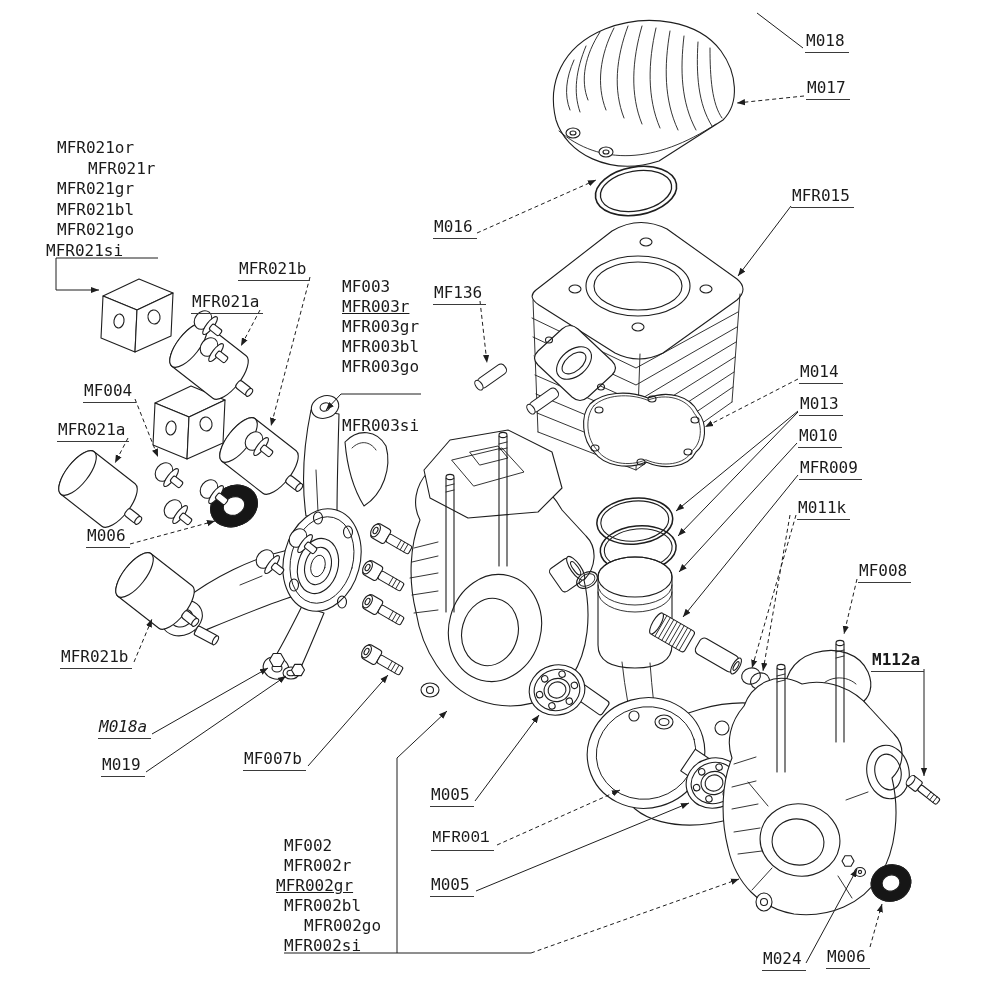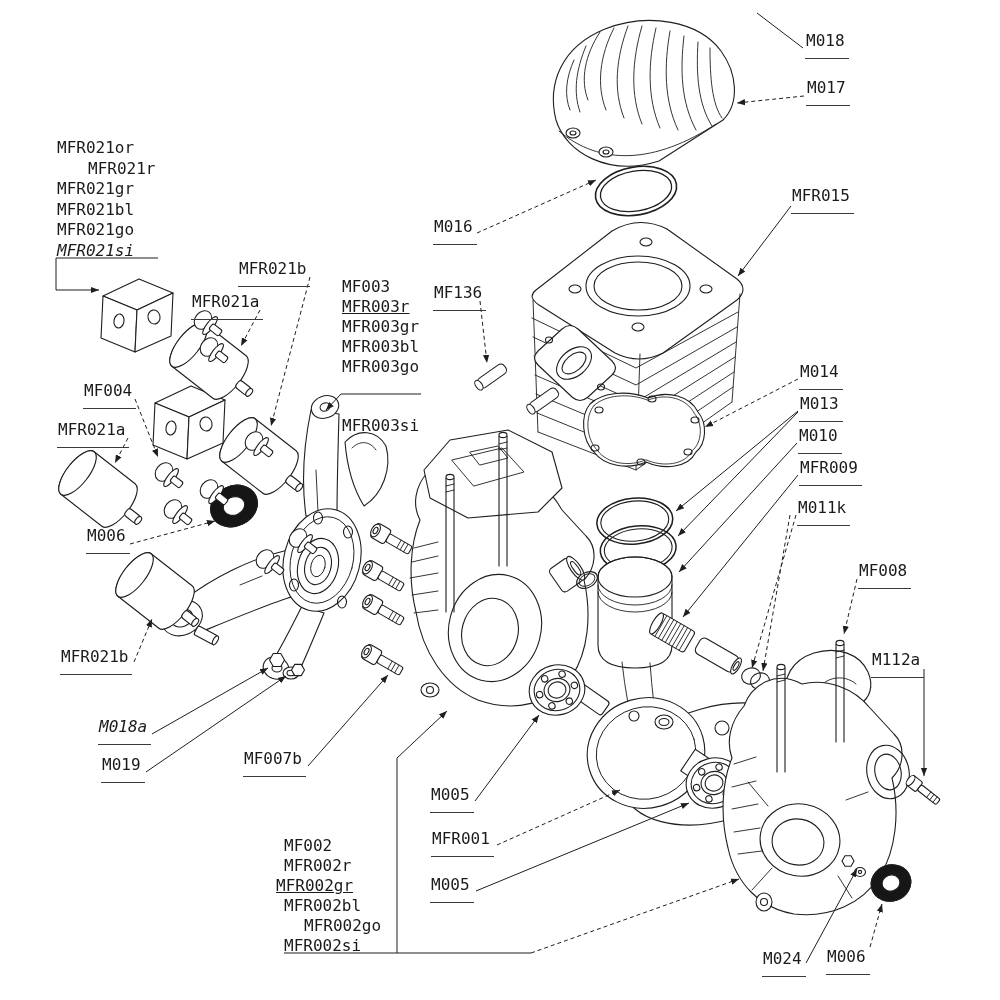--- a/index.html
+++ b/index.html
@@ -10,21 +10,21 @@
   #leaders{z-index:2}
   #labels{position:absolute;left:0;top:0;width:1000px;height:1000px;z-index:3}
   #art path,#art ellipse,#art polygon,#art polyline,#art rect,#art circle,#art line{
       stroke:#1e1e1e;stroke-width:1.1;fill:none;stroke-linecap:round;stroke-linejoin:round;}
   #art .solid{fill:#ffffff;}
   #art .dark{fill:#161616;stroke:#161616;}
   #art .thin{stroke-width:0.9;}
   #leaders polyline{fill:none;stroke:#1e1e1e;stroke-width:1;}
   .part-label{position:absolute;font-size:16px;line-height:17px;color:#1a1a1a;
       white-space:nowrap;letter-spacing:0;}
-  .part-label.u{border-bottom:1.2px solid #3a3a3a;padding:0 4px 9px 1px;margin-left:-1px;}
+  .part-label.u{border-bottom:1.2px solid #3a3a3a;padding:0 4px 3px 1px;margin-left:-1px;}
 </style>
 </head>
 <body>
 
 <div id="stage">
 
   <svg id="art" viewBox="0 0 1000 1000">
 
     <g>
       <path class="solid" d="M 556 120 C 547 84 561 47 605 29 C 648 12 699 21 721 51 C 737 73 740 103 723 120 L 659 161 C 609 177 566 153 556 120 Z"></path>
@@ -439,41 +439,41 @@
       <div class="part-label u" style="left: 807px; top: 79px;">M017</div>
       <div class="part-label u" style="left: 792px; top: 187px;">MFR015</div>
       <div class="part-label u" style="left: 434px; top: 218px;">M016</div>
       <div class="part-label u" style="left: 427px; top: 284px; margin-left: 6px;">MF136</div>
       <div class="part-label u" style="left: 800px; top: 363px;">M014</div>
       <div class="part-label u" style="left: 800px; top: 395px;">M013</div>
       <div class="part-label u" style="left: 799px; top: 427px;">M010</div>
       <div class="part-label u" style="left: 800px; top: 459px;">MFR009</div>
       <div class="part-label u" style="left: 798px; top: 499px;">M011k</div>
       <div class="part-label u" style="left: 859px; top: 562px;">MF008</div>
-      <div class="part-label u" style="left: 872px; top: 651px;">M112a</div>
+      <div class="part-label u" style="left: 872px; top: 651px; font-weight: bold;">M112a</div>
       <div class="part-label u" style="left: 239px; top: 260px;">MFR021b</div>
       <div class="part-label u" style="left: 192px; top: 293px;">MFR021a</div>
       <div class="part-label u" style="left: 84px; top: 382px;">MF004</div>
       <div class="part-label u" style="left: 58px; top: 421px;">MFR021a</div>
       <div class="part-label u" style="left: 87px; top: 527px;">M006</div>
       <div class="part-label u" style="left: 61px; top: 648px;">MFR021b</div>
       <div class="part-label u" style="left: 99px; top: 718px; font-style: italic;">M018a</div>
       <div class="part-label u" style="left: 102px; top: 756px;">M019</div>
       <div class="part-label u" style="left: 244px; top: 750px;">MF007b</div>
       <div class="part-label u" style="left: 431px; top: 786px;">M005</div>
-      <div class="part-label u" style="left: 432px; top: 830px;">MFR001</div>
+      <div class="part-label u" style="left: 432px; top: 830px; font-family: Liberation Mono, monospace;">MFR001</div>
       <div class="part-label u" style="left: 431px; top: 876px;">M005</div>
       <div class="part-label u" style="left: 763px; top: 950px;">M024</div>
       <div class="part-label u" style="left: 827px; top: 948px;">M006</div>
       <div class="part-label" style="left: 57px; top: 139px;">MFR021or</div>
       <div class="part-label" style="left: 57px; top: 160px; padding-left: 31px;">MFR021r</div>
       <div class="part-label" style="left: 57px; top: 180px;">MFR021gr</div>
       <div class="part-label" style="left: 57px; top: 201px;">MFR021bl</div>
       <div class="part-label" style="left: 57px; top: 221px;">MFR021go</div>
-      <div class="part-label" style="left: 57px; top: 242px; font-style: italic;">MFR021si</div>
+      <div class="part-label" style="left: 46px; top: 242px;">MFR021si</div>
       <div class="part-label" style="left: 342px; top: 278px;">MF003</div>
       <div class="part-label" style="left: 342px; top: 298px; text-decoration: underline;">MFR003r</div>
       <div class="part-label" style="left: 342px; top: 318px;">MFR003gr</div>
       <div class="part-label" style="left: 342px; top: 338px;">MFR003bl</div>
       <div class="part-label" style="left: 342px; top: 358px;">MFR003go</div>
       <div class="part-label" style="left: 342px; top: 378px; margin-top: 39px;">MFR003si</div>
       <div class="part-label" style="left: 284px; top: 837px;">MF002</div>
       <div class="part-label" style="left: 284px; top: 857px;">MFR002r</div>
       <div class="part-label" style="left: 276px; top: 877px; text-decoration: underline;">MFR002gr</div>
       <div class="part-label" style="left: 284px; top: 897px;">MFR002bl</div>

